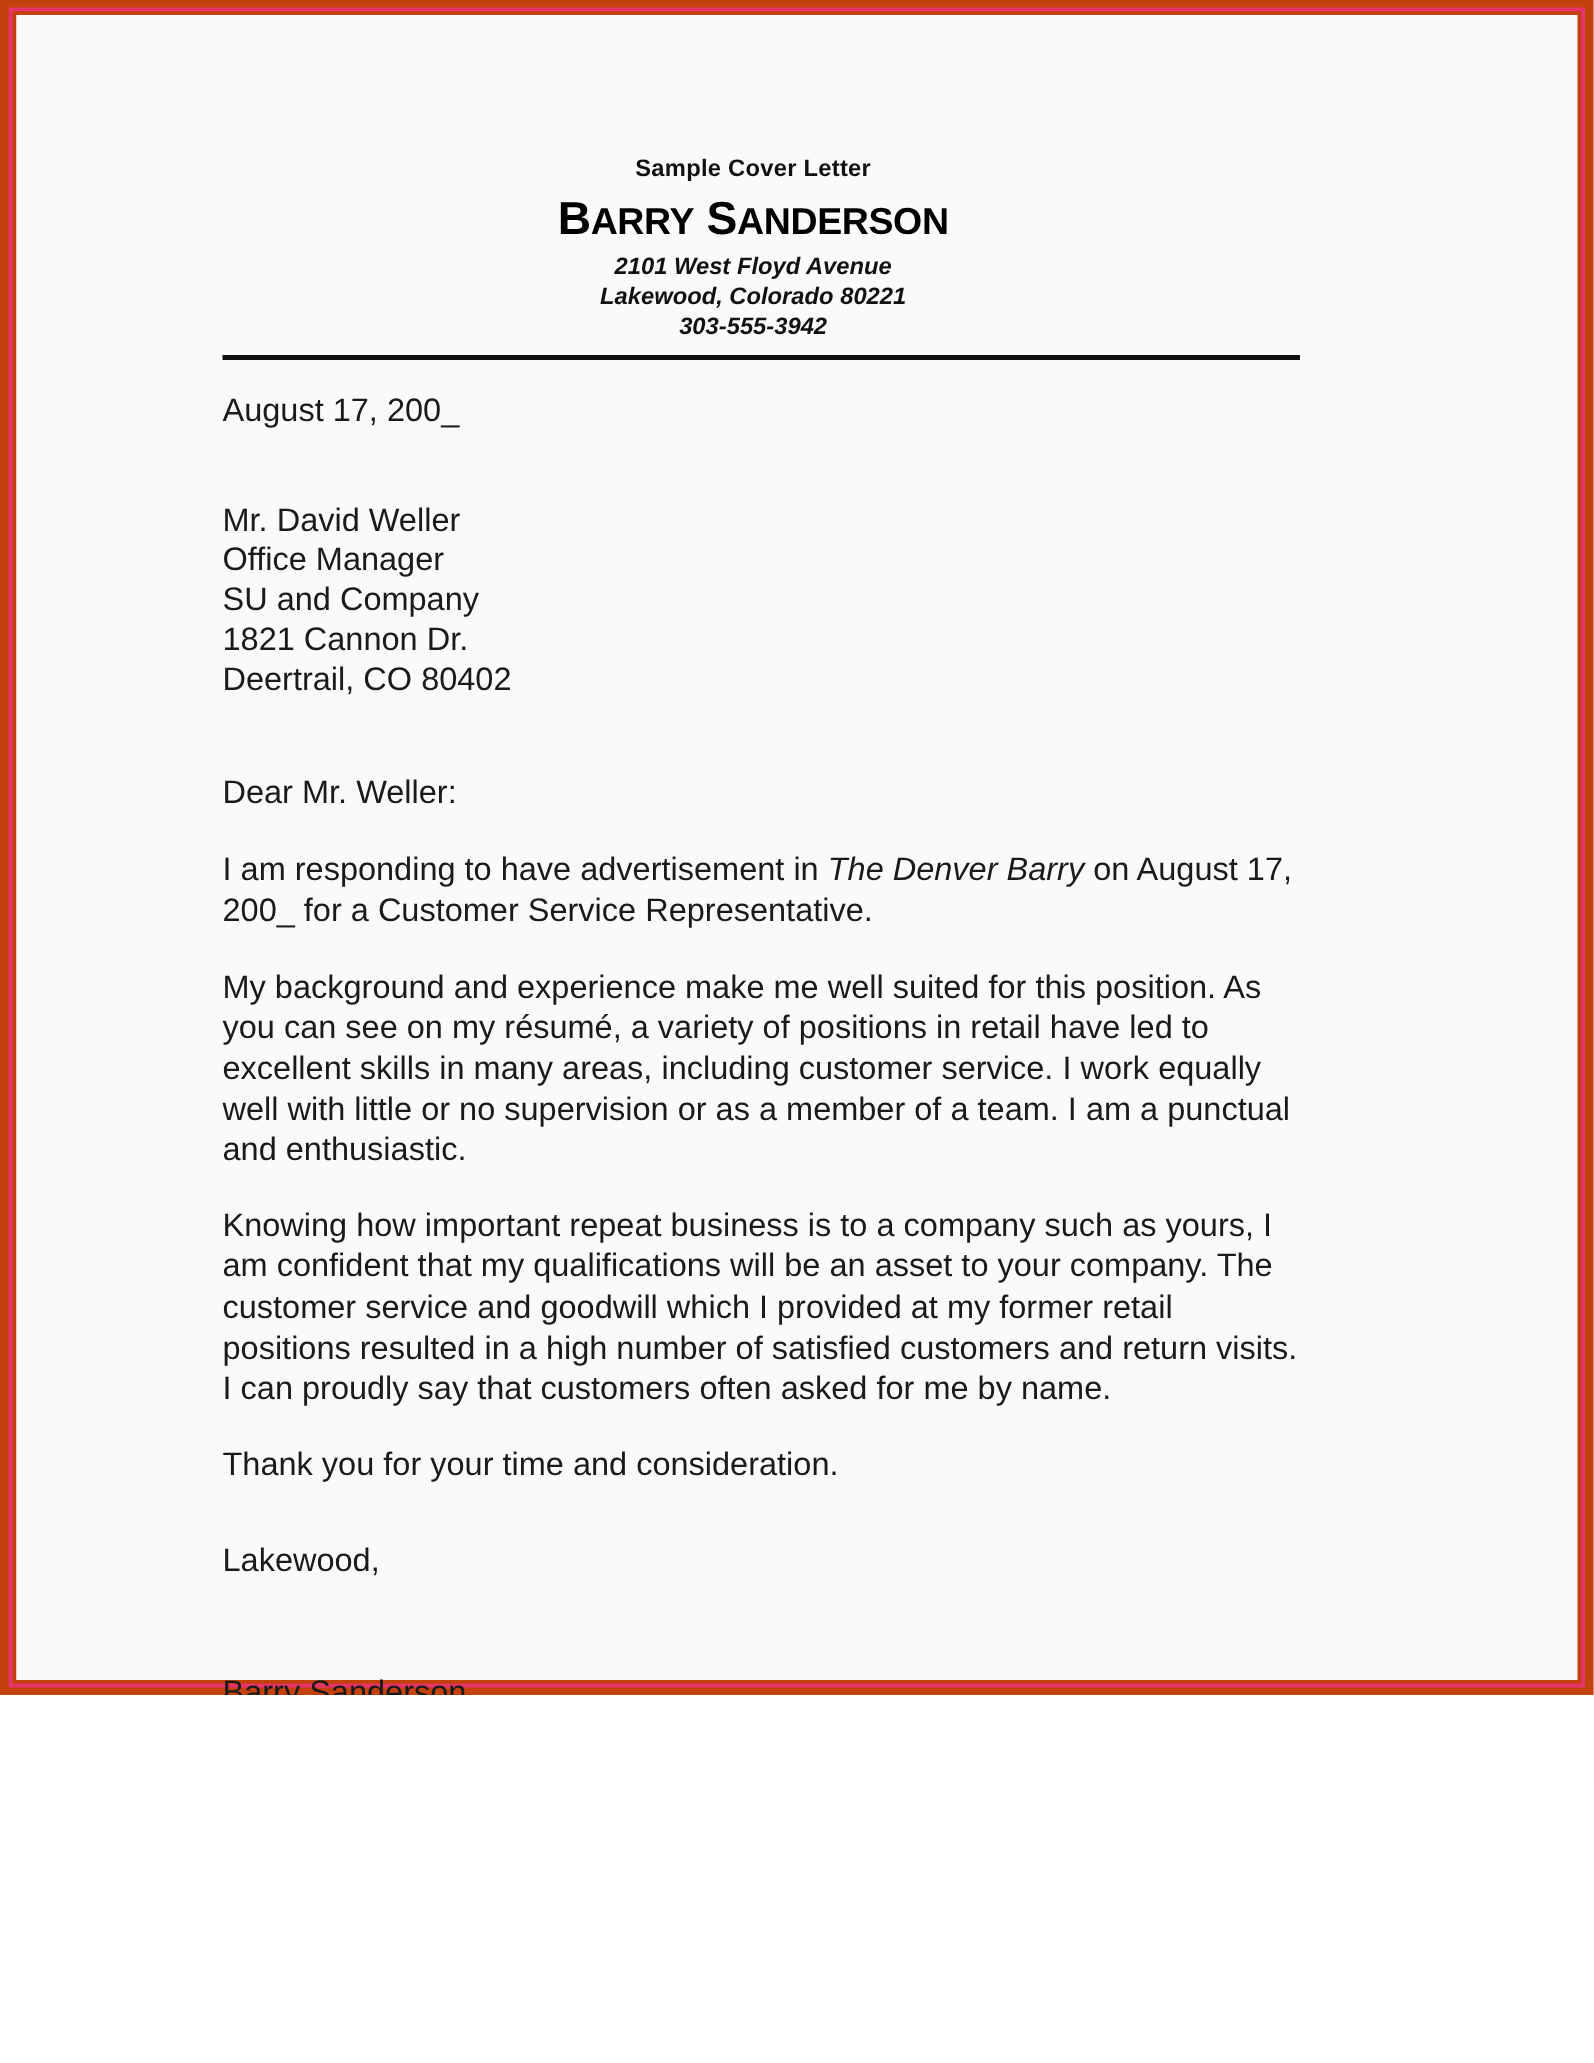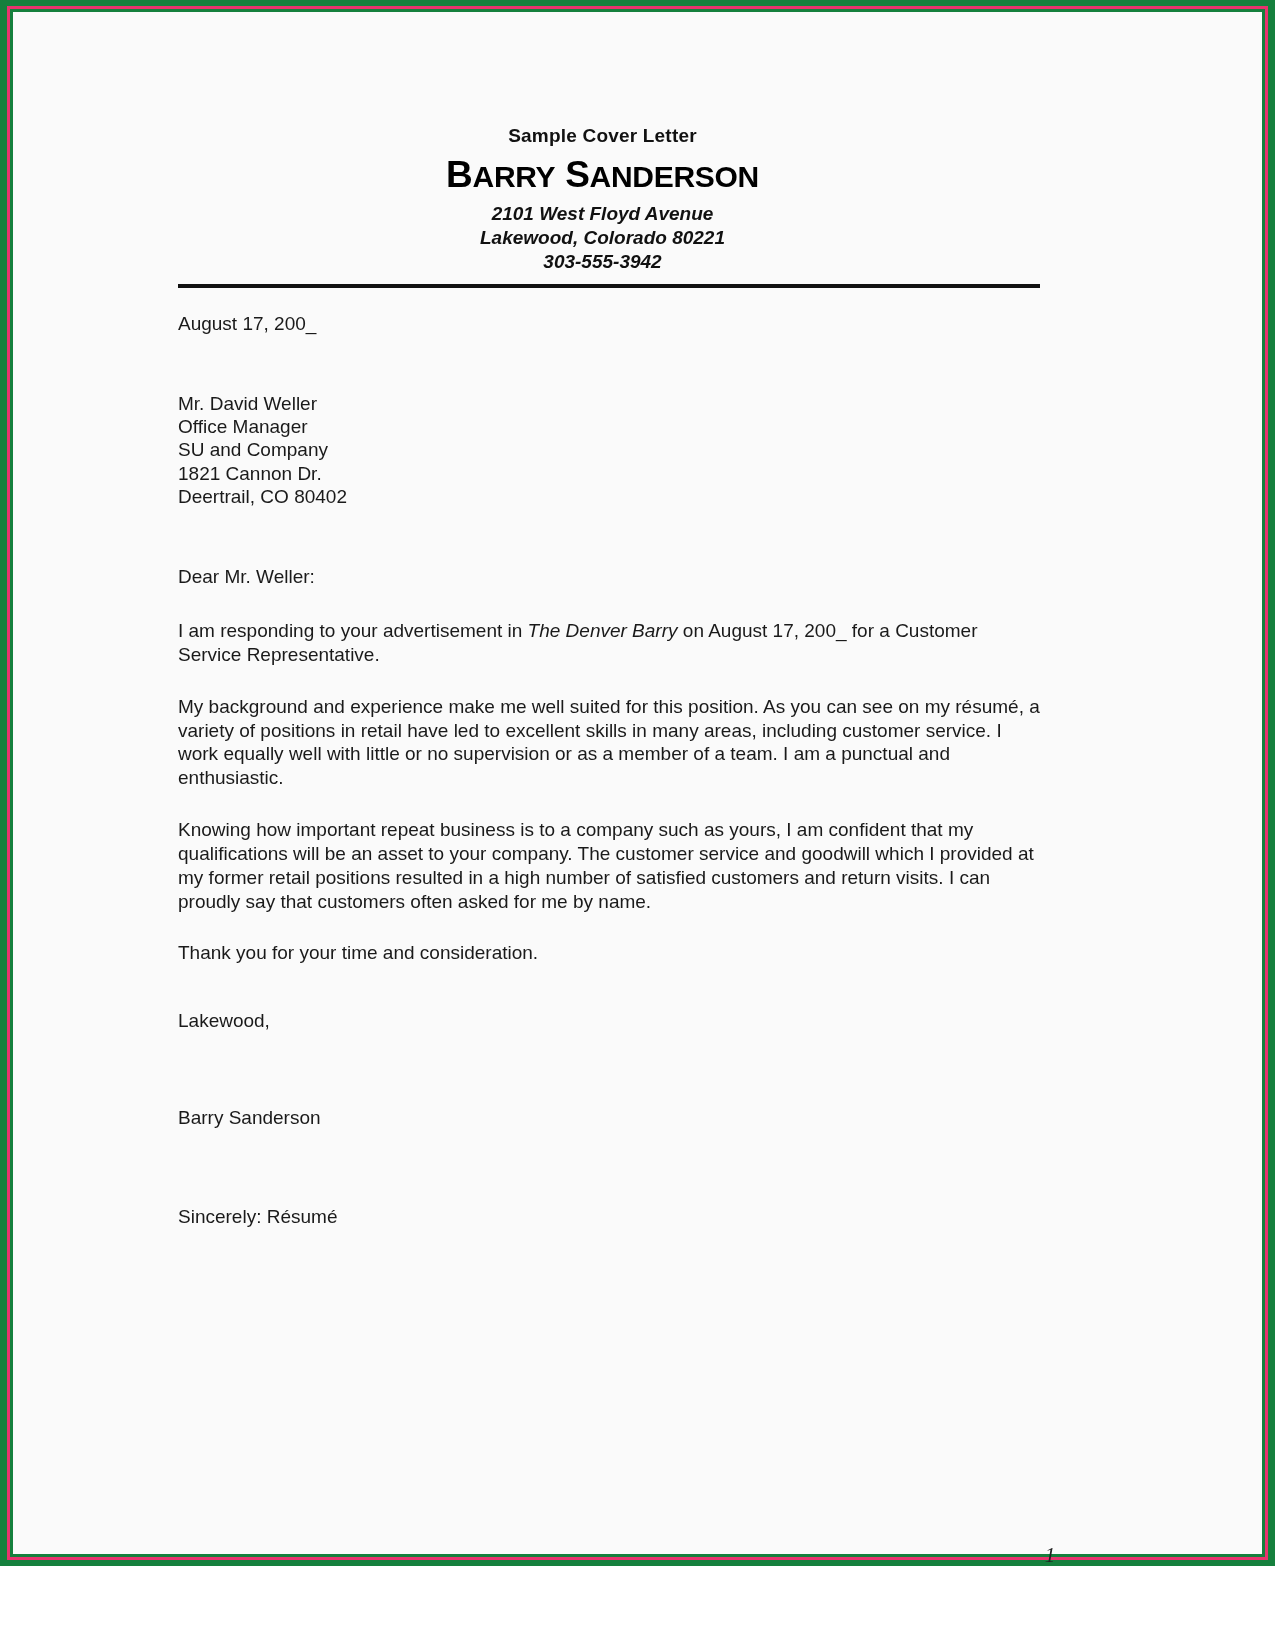--- a/index.html
+++ b/index.html
@@ -5,23 +5,23 @@
 <style>
   html, body {
     margin: 0;
     padding: 0;
     background: #ffffff;
   }
 
   .page {
     position: relative;
     width: 1275px;
-    height: 1566px;
+    height: 1356px;
     box-sizing: border-box;
-    background: #15803d;
+    background: #c2410c;
     overflow: hidden;
     font-family: "Liberation Sans", sans-serif;
   }
 
   
   .frame {
     position: absolute;
     left: 7px;
     top: 6px;
     right: 7px;
@@ -86,21 +86,21 @@
     height: 0;
     border-top: 4px solid #111111;
   }
 
   
   .body-col {
     position: absolute;
     left: 178px;
     top: 312px;
     width: 866px;
-    font-size: 19px;
+    font-size: 26px;
     color: #1a1a1a;
     line-height: 1.255;
   }
 
   .blk { margin: 0; }
 
   .date-line { margin-bottom: 56px; }
 
   .addr-block { margin-bottom: 57px; }
   .addr-block div { line-height: 1.225; }
@@ -177,21 +177,21 @@
     <div class="blk addr-block">
       <div>Mr. David Weller</div>
       <div>Office Manager</div>
       <div>SU and Company</div>
       <div>1821 Cannon Dr.</div>
       <div>Deertrail, CO 80402</div>
     </div>
 
     <div class="blk salutation">Dear Mr. Weller:</div>
 
-    <p class="para"><span>I am responding to your advertisement in </span><em class="title">The Denver Barry</em><span> on August 17, 200_ for a Customer Service Representative.</span></p>
+    <p class="para"><span>I am responding to have advertisement in </span><em class="title">The Denver Barry</em><span> on August 17, 200_ for a Customer Service Representative.</span></p>
 
     <p class="para">My background and experience make me well suited for this position.  As you can see on my résumé, a variety of positions in retail have led to excellent skills in many areas, including customer service.  I work equally well with little or no supervision or as a member of a team.  I am a punctual and enthusiastic.</p>
 
     <p class="para">Knowing how important repeat business is to a company such as yours, I am confident that my qualifications will be an asset to your company.  The customer service and goodwill which I provided at my former retail positions resulted in a high number of satisfied customers and return visits.  I can proudly say that customers often asked for me by name.</p>
 
 
     <p class="para tight">Thank you for your time and consideration.</p>
 
     <div class="blk closing">Lakewood,</div>
 

